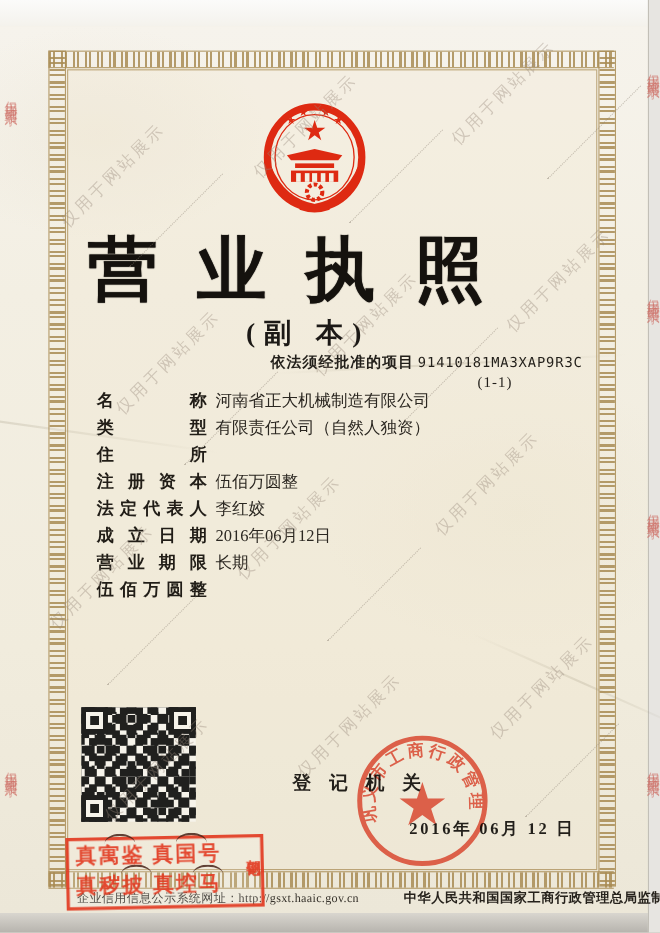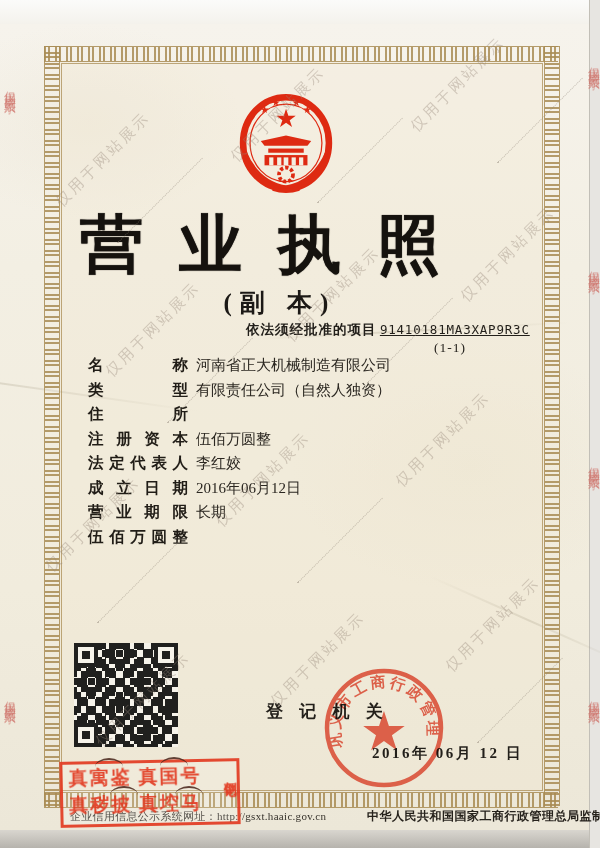--- a/index.html
+++ b/index.html
@@ -47,21 +47,21 @@
   
   .content{position:absolute;inset:0;z-index:3;color:#221f1a;}
   .emblem{position:absolute;left:230px;top:84px;width:112px;height:116px;}
   .title{position:absolute;left:44px;top:202px;width:514px;text-align:left;
     font-size:63px;font-weight:bold;letter-spacing:36px;text-indent:36px;
     color:#15120e;text-shadow:0 0 1px #15120e;}
   .subtitle{position:absolute;left:40px;top:286px;width:480px;text-align:center;
     font-size:25px;font-weight:bold;letter-spacing:8px;color:#1c1916;}
   .codeline{position:absolute;left:246px;top:321px;font-size:13.5px;white-space:nowrap;}
   .codeline .lbl{font-weight:bold;letter-spacing:1px;}
-  .codeline .val{letter-spacing:.8px;font-family:"DejaVu Sans Mono","Liberation Mono",monospace;font-size:12.5px;text-decoration:underline;}
+  .codeline .val{letter-spacing:.8px;font-family:"DejaVu Sans Mono","Liberation Mono",monospace;font-size:12.5px;}
   .codepage{position:absolute;left:434px;top:340px;font-size:13.5px;letter-spacing:1px;}
 
   .fields{position:absolute;left:88px;top:356px;width:440px;}
   .field-row{display:flex;margin-bottom:6.5px;align-items:center;}
   .field-label{flex:none;width:100px;font-weight:bold;font-size:15.5px;line-height:18px;
     text-align:justify;text-align-last:justify;-moz-text-align-last:justify;
     text-justify:inter-character;color:#211d17;}
   .field-value{flex:none;width:312px;margin-left:8px;font-size:15px;line-height:18px;
     color:#2b2721;white-space:pre-wrap;}
   .field-value.scope{font-size:13.5px;line-height:16.5px;width:300px;}

